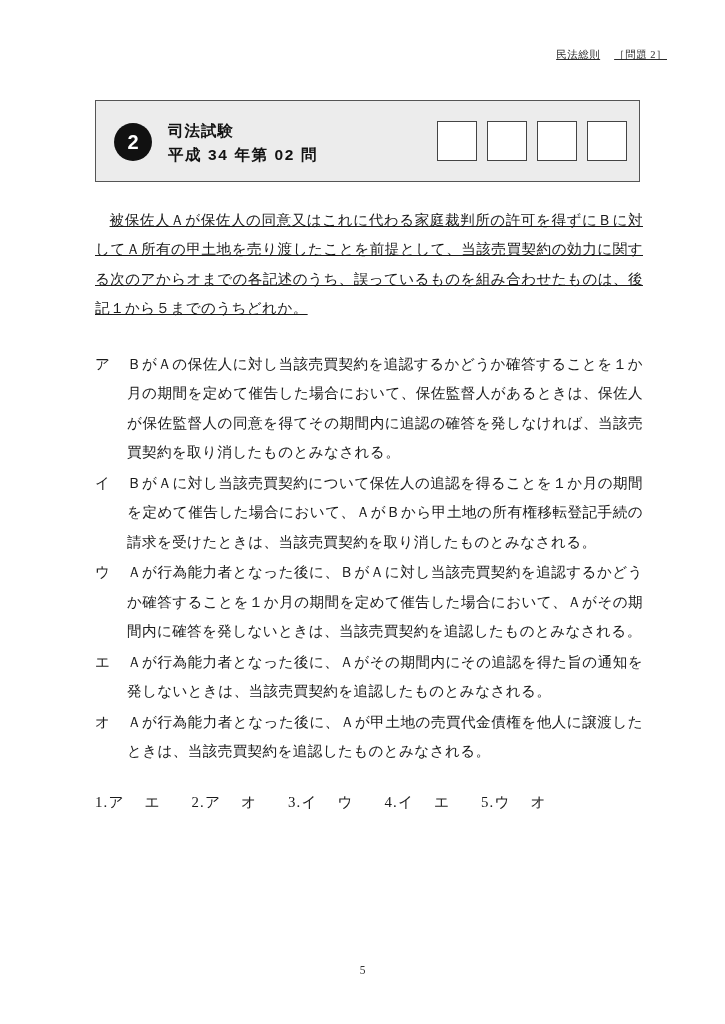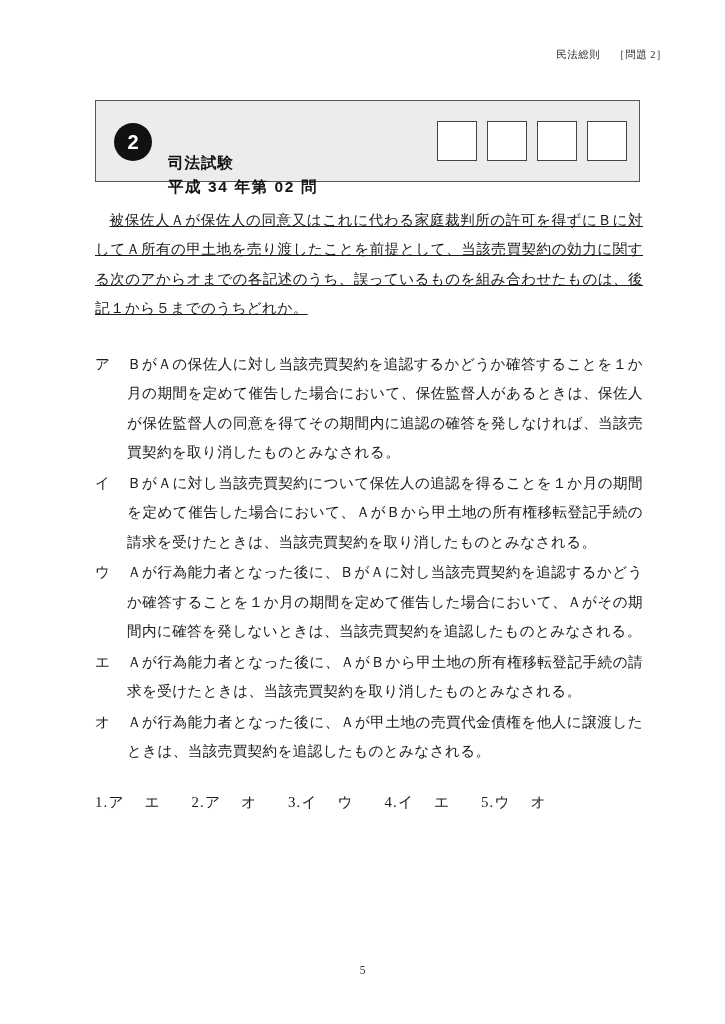--- a/index.html
+++ b/index.html
@@ -23,20 +23,21 @@
   }
   
   .running-head {
     position: absolute;
     top: 48px;
     right: 58px;
     font-size: 10.5px;
     letter-spacing: 0.5px;
     color: #2b2b2b;
     white-space: nowrap;
+    text-decoration: underline;
   }
   .running-head .rh-sub {
     margin-left: 14px;
   }
   
   .title-band {
     position: absolute;
     left: 95px;
     top: 100px;
     width: 545px;
@@ -64,21 +65,20 @@
   .title-text {
     position: absolute;
     left: 72px;
     top: 18px;
     font-family: "Liberation Sans", sans-serif;
     font-size: 15.5px;
     font-weight: bold;
     line-height: 1.55;
     letter-spacing: 1px;
     color: #111;
-    margin-top: 32px;
   }
   .title-text .line2 {
     letter-spacing: 1.6px;
   }
   .answer-boxes {
     position: absolute;
     right: 12px;
     top: 20px;
     display: flex;
     gap: 10px;
@@ -183,21 +183,21 @@
       <li class="item">
         <span class="marker">イ</span>
         <span class="itext">ＢがＡに対し当該売買契約について保佐人の追認を得ることを１か月の期間を定めて催告した場合において、ＡがＢから甲土地の所有権移転登記手続の請求を受けたときは、当該売買契約を取り消したものとみなされる。</span>
       </li>
       <li class="item">
         <span class="marker">ウ</span>
         <span class="itext">Ａが行為能力者となった後に、ＢがＡに対し当該売買契約を追認するかどうか確答することを１か月の期間を定めて催告した場合において、Ａがその期間内に確答を発しないときは、当該売買契約を追認したものとみなされる。</span>
       </li>
       <li class="item">
         <span class="marker">エ</span>
-        <span class="itext">Ａが行為能力者となった後に、ＡがＢから甲土地の所有権移転登記手続の請求を受けたときは、当該売買契約を取り消したものとみなされる。</span>
+        <span class="itext">Ａが行為能力者となった後に、Ａがその期間内にその追認を得た旨の通知を発しないときは、当該売買契約を追認したものとみなされる。</span>
       </li>
       <li class="item">
         <span class="marker">オ</span>
         <span class="itext">Ａが行為能力者となった後に、Ａが甲土地の売買代金債権を他人に譲渡したときは、当該売買契約を追認したものとみなされる。</span>
       </li>
     </ul>
 
     <div class="choices">
       <span class="ch"><span>1.</span><span class="inner">ア　エ</span></span>
       <span class="ch"><span>2.</span><span class="inner">ア　オ</span></span>

